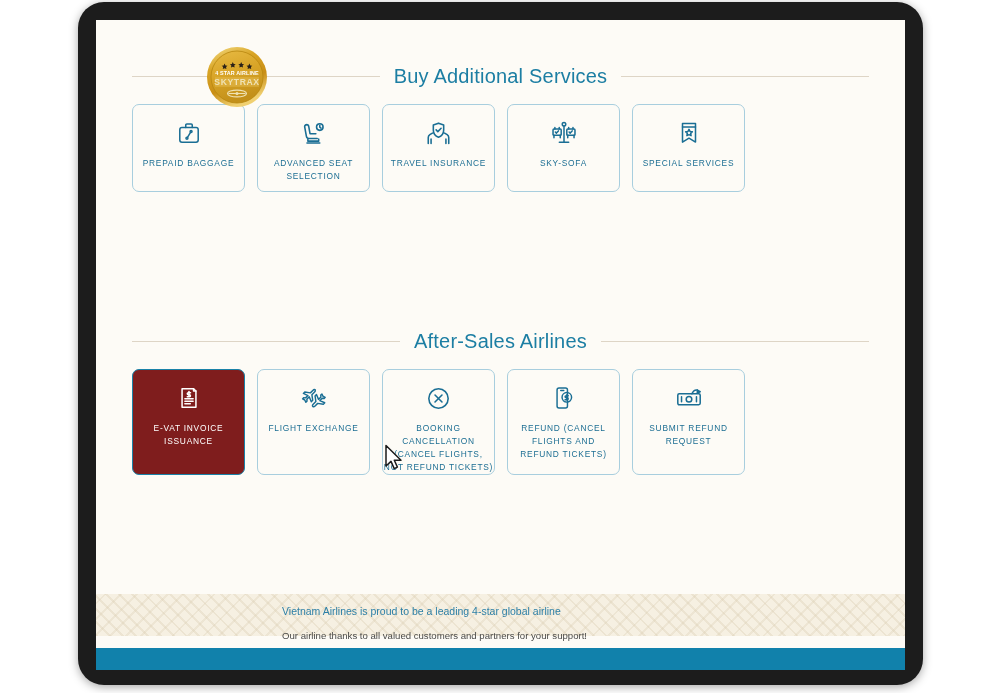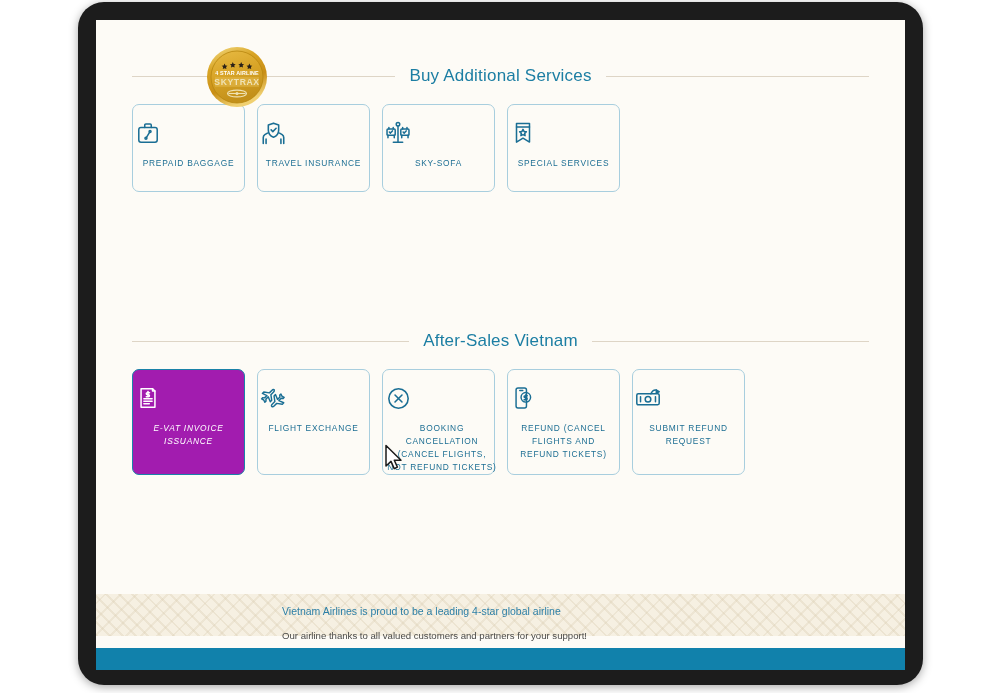--- a/index.html
+++ b/index.html
@@ -52,21 +52,21 @@
     padding: 0 36px;
     height: 24px;
   }
   .rule {
     flex: 1 1 auto;
     height: 1px;
     background: #ded5c6;
   }
   .section-title {
     color: #1c7ea3;
-    font-size: 17px;
+    font-size: 20px;
     font-weight: 400;
     letter-spacing: 0.2px;
     white-space: nowrap;
   }
 
   
   .card-grid {
     display: flex;
     flex-wrap: wrap;
     gap: 12px;
@@ -76,28 +76,27 @@
   }
   .svc-card {
     position: relative;
     width: 113px;
     min-height: 88px;
     border: 1px solid #a8cede;
     border-radius: 7px;
     background: #fdfbf6;
     display: flex;
     flex-direction: column;
-    align-items: flex-start;
+    align-items: center;
     padding-top: 13px;
     cursor: pointer;
   }
   .svc-card.selected {
-    background: #a21caf;
+    background: #7f1d1d;
     border-color: #1a82a8;
-    font-style: italic;
   }
   .card-icon {
     width: 30px;
     height: 30px;
     display: flex;
     align-items: center;
     justify-content: center;
     color: #1a6e94;
   }
   .svc-card.selected .card-icon { color: #ffffff; }
@@ -199,20 +198,33 @@
                 <path d="M9 7V4.6a1 1 0 0 1 1-1h4a1 1 0 0 1 1 1V7"></path>
                 <path d="M10.3 16.5l3.4-5.6"></path>
                   <circle cx="10.1" cy="16.8" r="0.9"></circle>
                   <circle cx="13.9" cy="10.6" r="0.9"></circle>
               </svg>
             </span>
             <span class="card-label">PREPAID BAGGAGE</span>
           </div>
 
 
+          <div class="svc-card">
+            <span class="card-icon">
+              <svg width="27" height="27" viewBox="0 0 24 24" fill="none" stroke="currentColor" stroke-width="1.4" stroke-linecap="round" stroke-linejoin="round">
+                <path d="M5.5 4.2c1.2-.3 2.1.4 2.3 1.6l1.1 6.4h5.2"></path>
+                <path d="M5.5 4.2c-1 .3-1.5 1.2-1.3 2.2l1.5 8.2c.2 1.1 1.1 1.8 2.2 1.8h7.4"></path>
+                <path d="M7 17v1.8h9.6V17"></path>
+                <path d="M6.2 20.4h11.4"></path>
+                <circle cx="17.6" cy="6.3" r="2.9"></circle>
+                <path d="M17.6 4.8v1.6l1.1.8"></path>
+              </svg>
+            </span>
+            <span class="card-label">ADVANCED SEAT SELECTION</span>
+          </div>
 
           <div class="svc-card">
             <span class="card-icon">
               <svg width="27" height="27" viewBox="0 0 24 24" fill="none" stroke="currentColor" stroke-width="1.4" stroke-linecap="round" stroke-linejoin="round">
                 <path d="M12 2.8l4.6 1.7v4.4c0 3-1.9 5.4-4.6 6.4-2.7-1-4.6-3.4-4.6-6.4V4.5z"></path>
                 <path d="M9.9 8.8l1.5 1.5 2.9-3"></path>
                 <path d="M6.6 11.6L4.3 13c-.9.6-1.4 1.6-1.4 2.6v5.2"></path>
                 <path d="M17.4 11.6l2.3 1.4c.9.6 1.4 1.6 1.4 2.6v5.2"></path>
                 <path d="M5.4 20.8V17M18.6 20.8V17"></path>
               </svg>
@@ -247,21 +259,21 @@
             <span class="card-label">SPECIAL SERVICES</span>
           </div>
 
 
         </div>
       </div>
 
       <div class="section" style="top:309px;">
         <div class="section-heading">
           <span class="rule"></span>
-          <span class="section-title">After-Sales Vietnam</span>
+          <span class="section-title">After-Sales Airlines</span>
           <span class="rule"></span>
         </div>
 
         <div class="card-grid">
 
           <div class="svc-card selected">
             <span class="card-icon">
               <svg width="26" height="26" viewBox="0 0 24 24" fill="none" stroke="currentColor" stroke-width="1.4" stroke-linecap="round" stroke-linejoin="round">
                 <path d="M5.6 3.4h10.6l2.2 2.2v15H5.6z"></path>
                 <path d="M16.2 3.4v2.2h2.2"></path>

